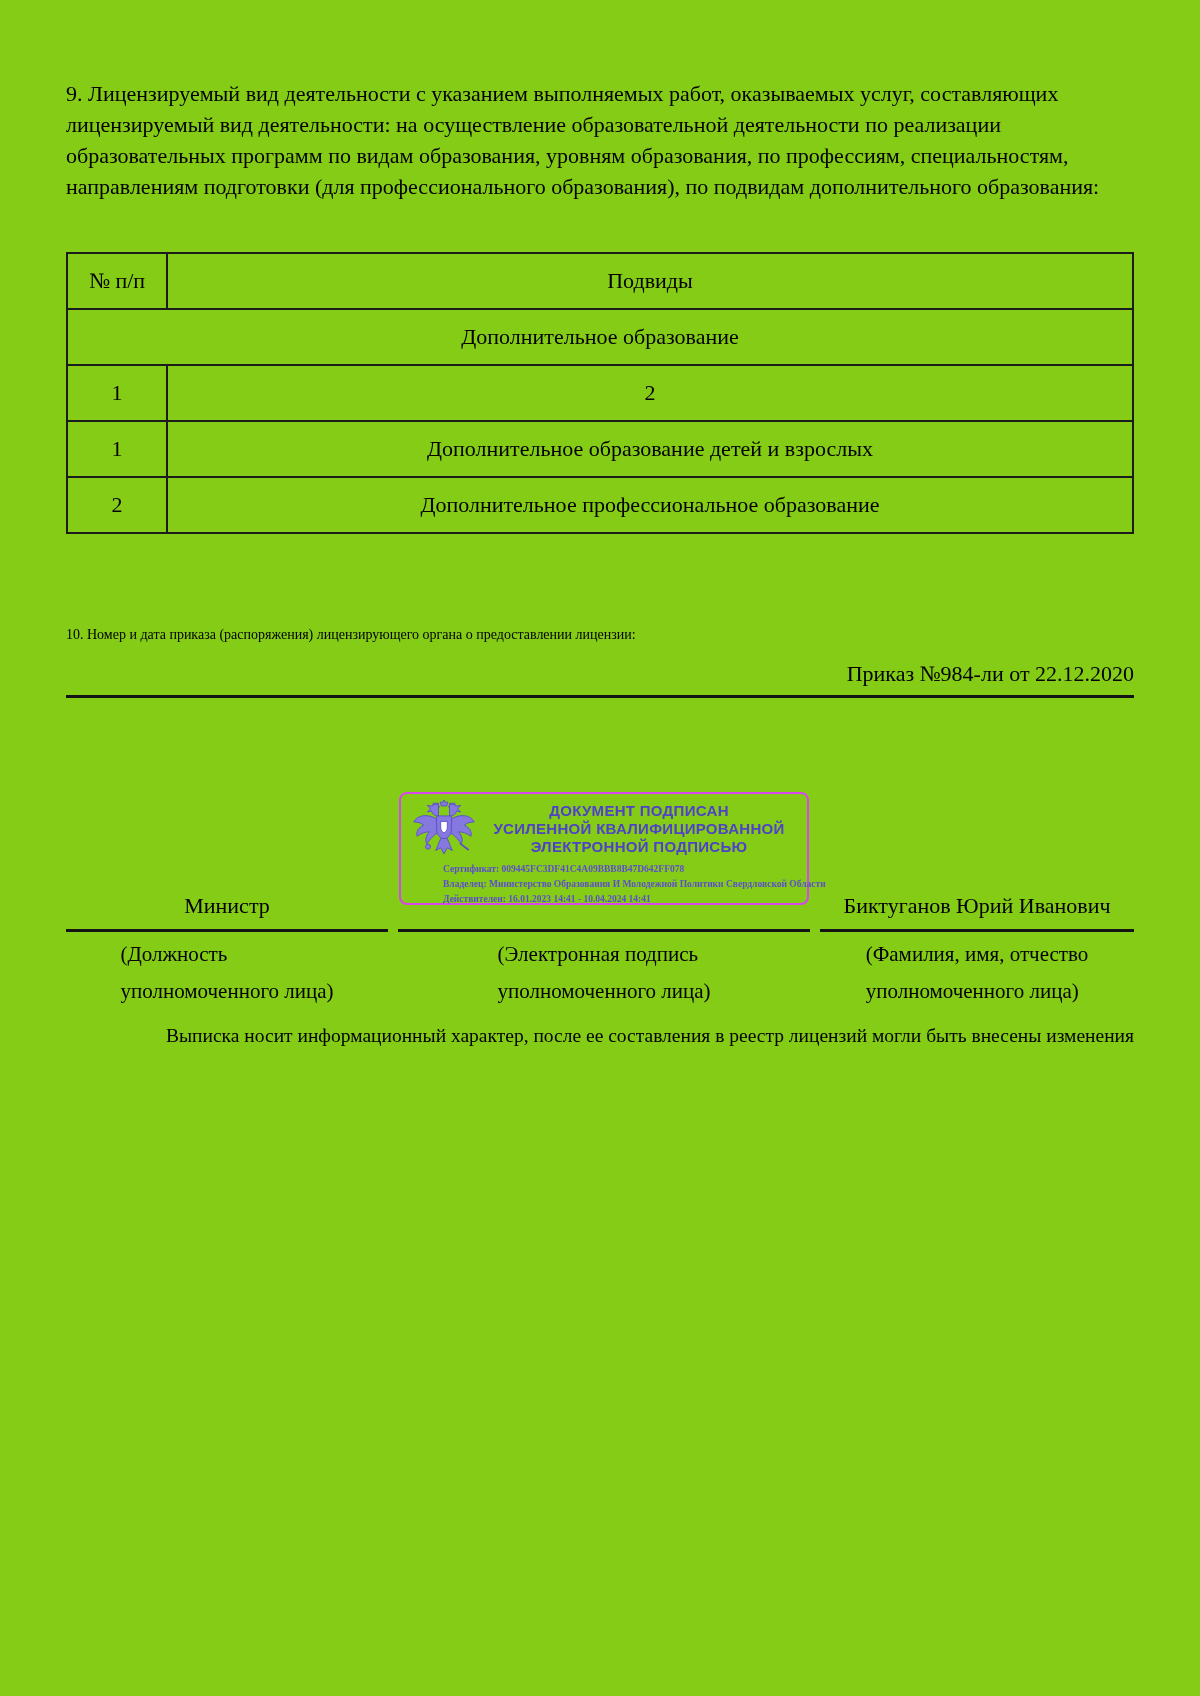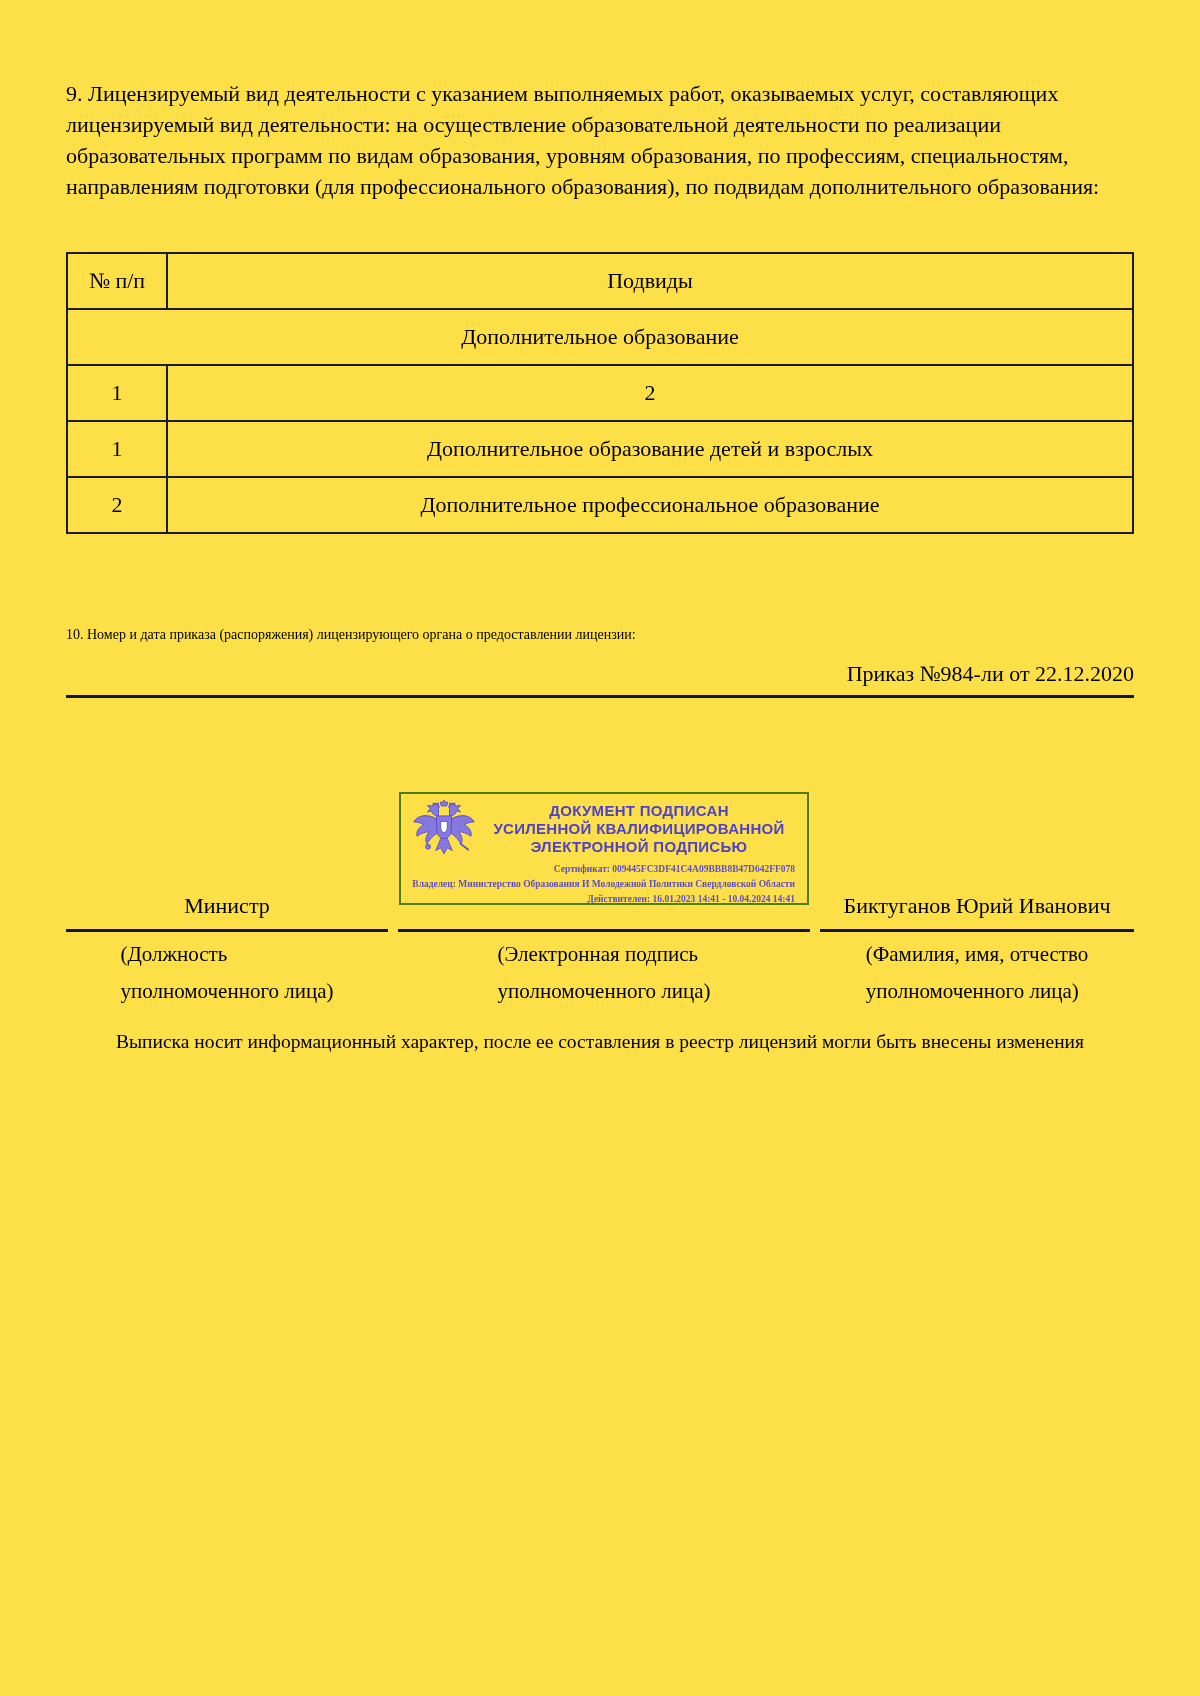--- a/index.html
+++ b/index.html
@@ -7,21 +7,21 @@
   body {
     width:1200px; height:1696px;
     font-family:"Liberation Serif", serif;
     color:#000;
     position:relative;
   }
   .page {
     position:relative;
     width:1200px; height:1696px;
     padding:78px 66px 0 66px;
-    background:#fde047;
+    background:#84cc16;
     overflow:hidden;
   }
   .para9 {
     font-size:22px;
     line-height:31px;
     text-align:left;
   }
   table.license-table {
     width:100%;
     border-collapse:collapse;
@@ -81,22 +81,22 @@
   .sig-caption {
     text-align:left;
     font-size:21px;
     line-height:37px;
     padding-top:4px;
   }
   
   .stamp {
     width:410px;
     height:113px;
-    border:2px solid #4d7c0f;
-    border-radius:0;
+    border:2px solid #d946ef;
+    border-radius:8px;
     margin-bottom:24px;
     padding:7px 12px 5px 10px;
     color:#5546c9;
     display:flex;
     flex-direction:column;
   }
   .stamp-top {
     display:flex;
     align-items:center;
     gap:6px;
@@ -111,26 +111,27 @@
     line-height:18px;
     letter-spacing:0.3px;
     color:#4f42c8;
   }
   .stamp-meta {
     margin-top:5px;
     font-size:9.5px;
     line-height:15px;
     font-weight:bold;
     color:#5d4ecb;
+    text-align:left;
+    width:100%;
+    margin-left:32px;
+  }
+  .footer-note {
+    margin-top:15px;
     text-align:right;
-    width:100%;
-  }
-  .footer-note {
-    margin-top:21px;
-    text-align:center;
     font-size:19.5px;
   }
 </style>
 </head>
 <body>
 
 <div class="page">
 
   <p class="para9">9. Лицензируемый вид деятельности с указанием выполняемых работ, оказываемых услуг, составляющих лицензируемый вид деятельности: на осуществление образовательной деятельности по реализации образовательных программ по видам образования, уровням образования, по профессиям, специальностям, направлениям подготовки (для профессионального образования), по подвидам дополнительного образования:</p>
 

